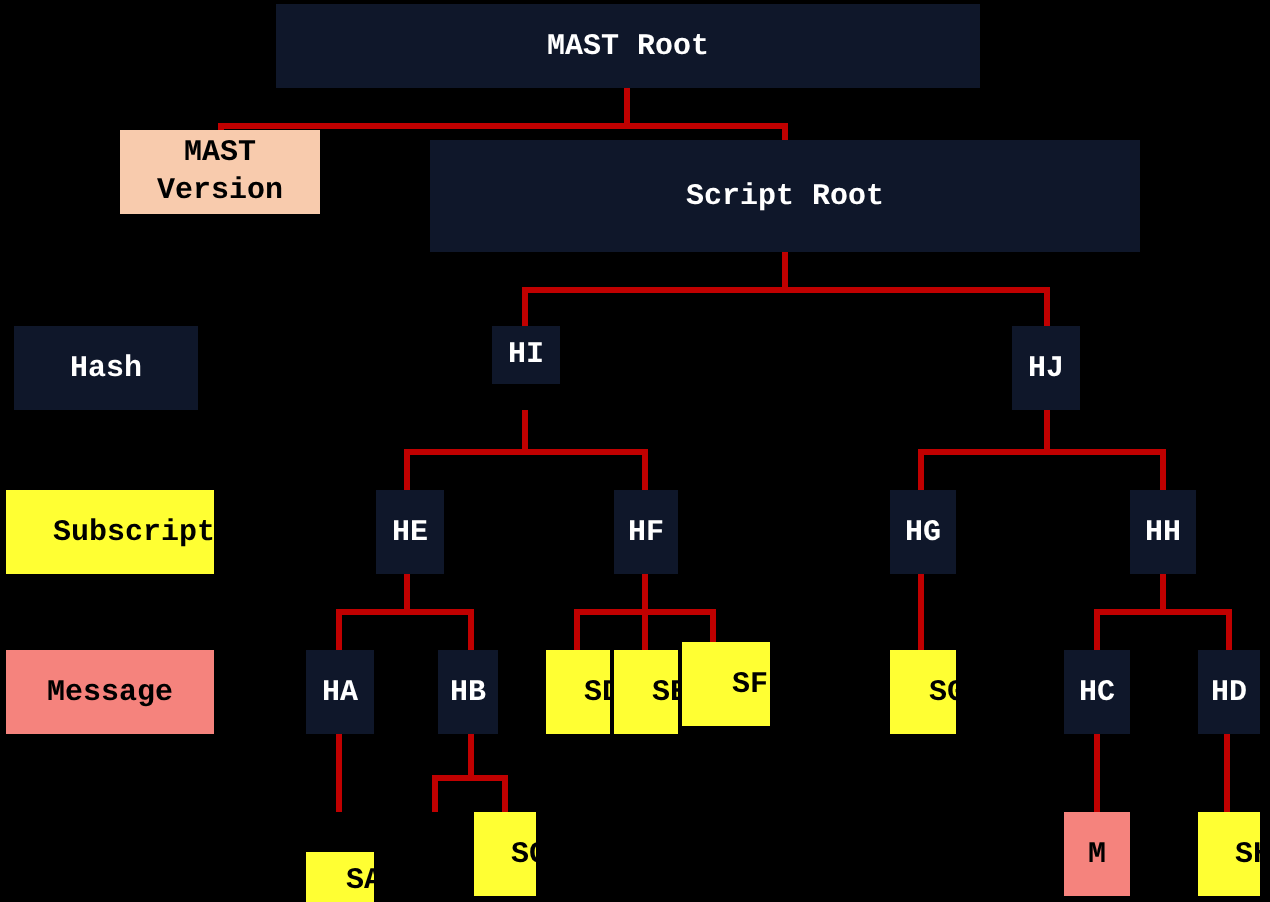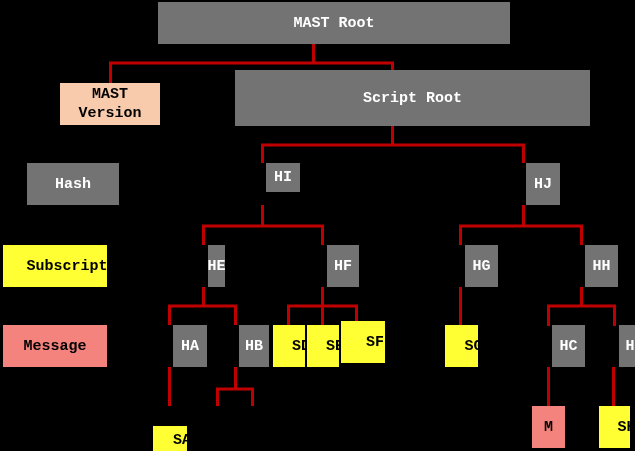--- a/index.html
+++ b/index.html
@@ -25,23 +25,22 @@
     display: flex;
     align-items: center;
     justify-content: center;
     text-align: center;
     font-size: 15px;
     font-weight: bold;
     line-height: 19px;
     box-sizing: border-box;
   }
   .hash {
-    background: #737373;
+    background: #0f172a;
     color: #FFFFFF;
-    margin-left: 20px;
   }
   .subscript {
     background: #FFFF33;
     color: #000000;
     padding-left: 24px;
   }
   .message {
     background: #F5837D;
     color: #000000;
   }
@@ -64,41 +63,42 @@
              M322.5 287 V326 M288.5 326 V306 H356.5 V326
              M460.5 287 V326
              M581.5 287 V306 M548.5 326 V306 H614.5 V326
              M169.5 367 V406
              M235.5 367 V389 M217.5 406 V389 H252.5 V406
              M548.5 367 V406
              M613.5 367 V406"></path>
   </svg>
 
   <div class="node hash" style="left:138px;top:2px;width:352px;height:42px">MAST Root</div>
-  <div class="node version" style="left:60px;top:83px;width:100px;height:42px">MAST Version</div>
+  <div class="node version" style="left:60px;top:65px;width:100px;height:42px">MAST Version</div>
   <div class="node hash" style="left:215px;top:70px;width:355px;height:56px">Script Root</div>
 
   <div class="node hash" style="left:7px;top:163px;width:92px;height:42px">Hash</div>
   <div class="node subscript" style="left:3px;top:245px;width:104px;height:42px">Subscript</div>
   <div class="node message" style="left:3px;top:325px;width:104px;height:42px">Message</div>
 
   <div class="node hash" style="left:246px;top:163px;width:34px;height:29px">HI</div>
   <div class="node hash" style="left:506px;top:163px;width:34px;height:42px">HJ</div>
 
-  <div class="node hash" style="left:188px;top:245px;width:17px;height:42px">HE</div>
+  <div class="node hash" style="left:188px;top:245px;width:34px;height:42px">HE</div>
   <div class="node hash" style="left:307px;top:245px;width:32px;height:42px">HF</div>
   <div class="node hash" style="left:445px;top:245px;width:33px;height:42px">HG</div>
   <div class="node hash" style="left:565px;top:245px;width:33px;height:42px">HH</div>
 
   <div class="node hash" style="left:153px;top:325px;width:34px;height:42px">HA</div>
   <div class="node hash" style="left:219px;top:325px;width:30px;height:42px">HB</div>
   <div class="node subscript" style="left:273px;top:325px;width:32px;height:42px">SD</div>
   <div class="node subscript" style="left:307px;top:325px;width:32px;height:42px">SE</div>
   <div class="node subscript" style="left:341px;top:321px;width:44px;height:42px">SF</div>
   <div class="node subscript" style="left:445px;top:325px;width:33px;height:42px">SG</div>
   <div class="node hash" style="left:532px;top:325px;width:33px;height:42px">HC</div>
   <div class="node hash" style="left:599px;top:325px;width:31px;height:42px">HD</div>
 
   <div class="node subscript" style="left:153px;top:426px;width:34px;height:29px">SA</div>
+  <div class="node subscript" style="left:237px;top:406px;width:31px;height:42px">SC</div>
   <div class="node message" style="left:532px;top:406px;width:33px;height:42px">M</div>
   <div class="node subscript" style="left:599px;top:406px;width:31px;height:42px">SH</div>
 
 </div>
 
 </body></html>

